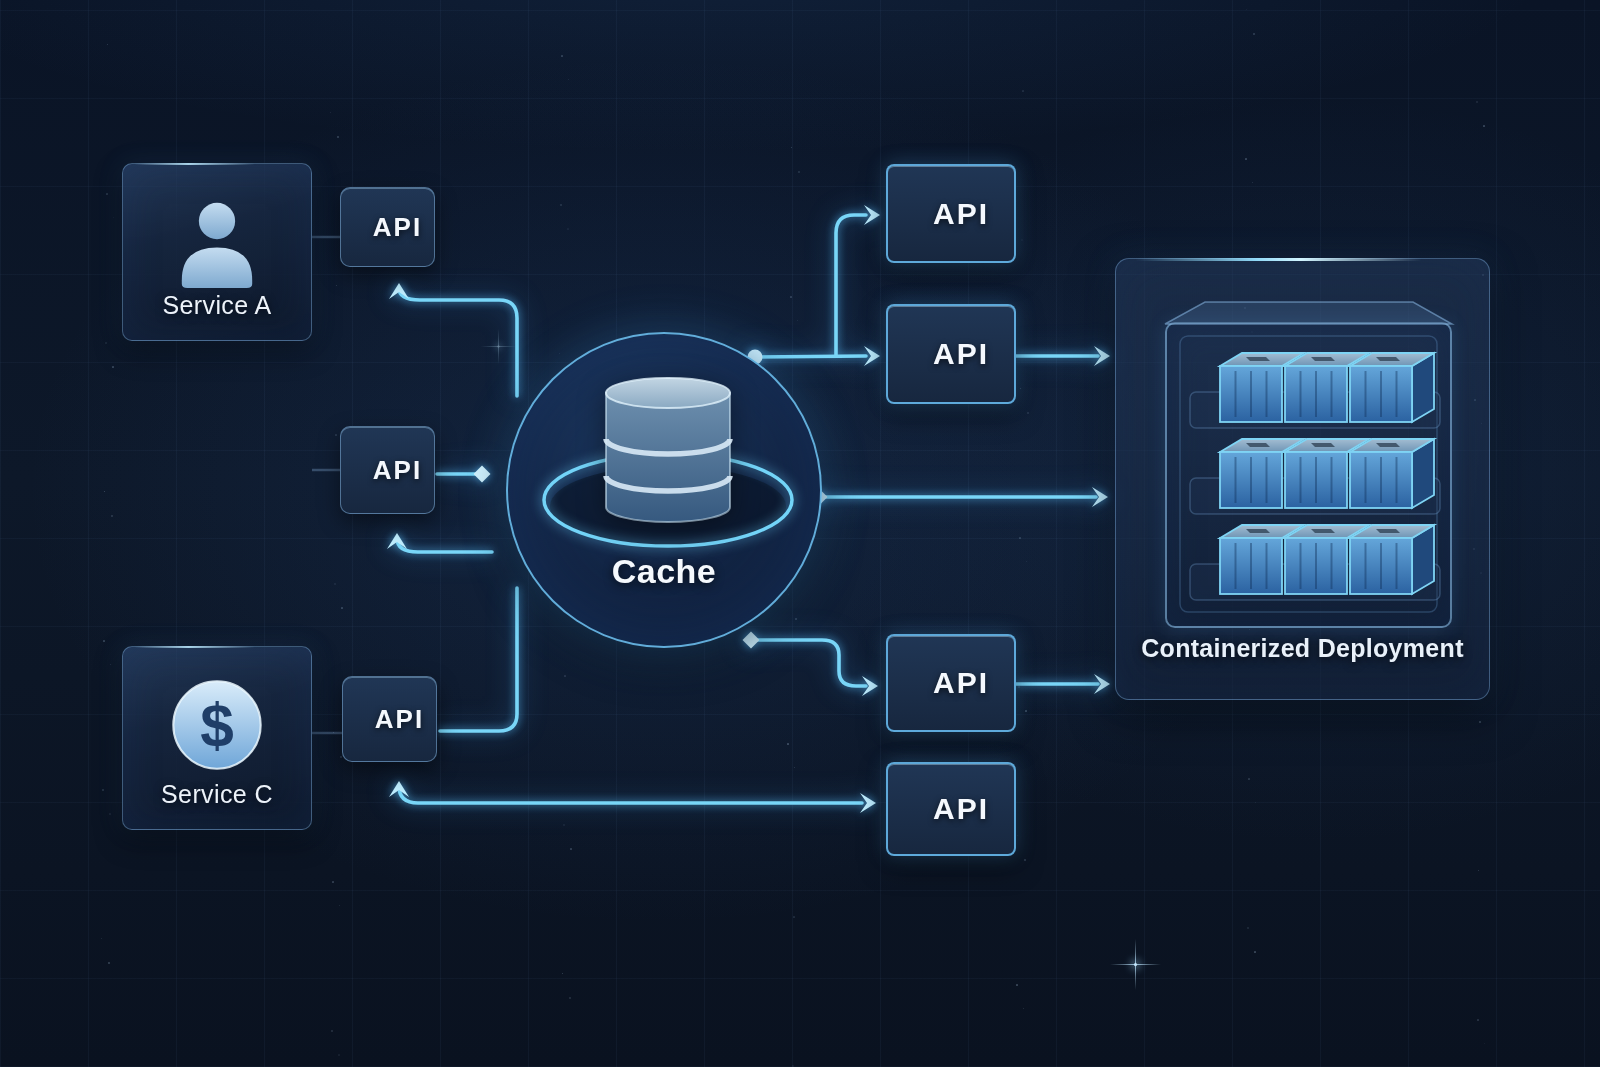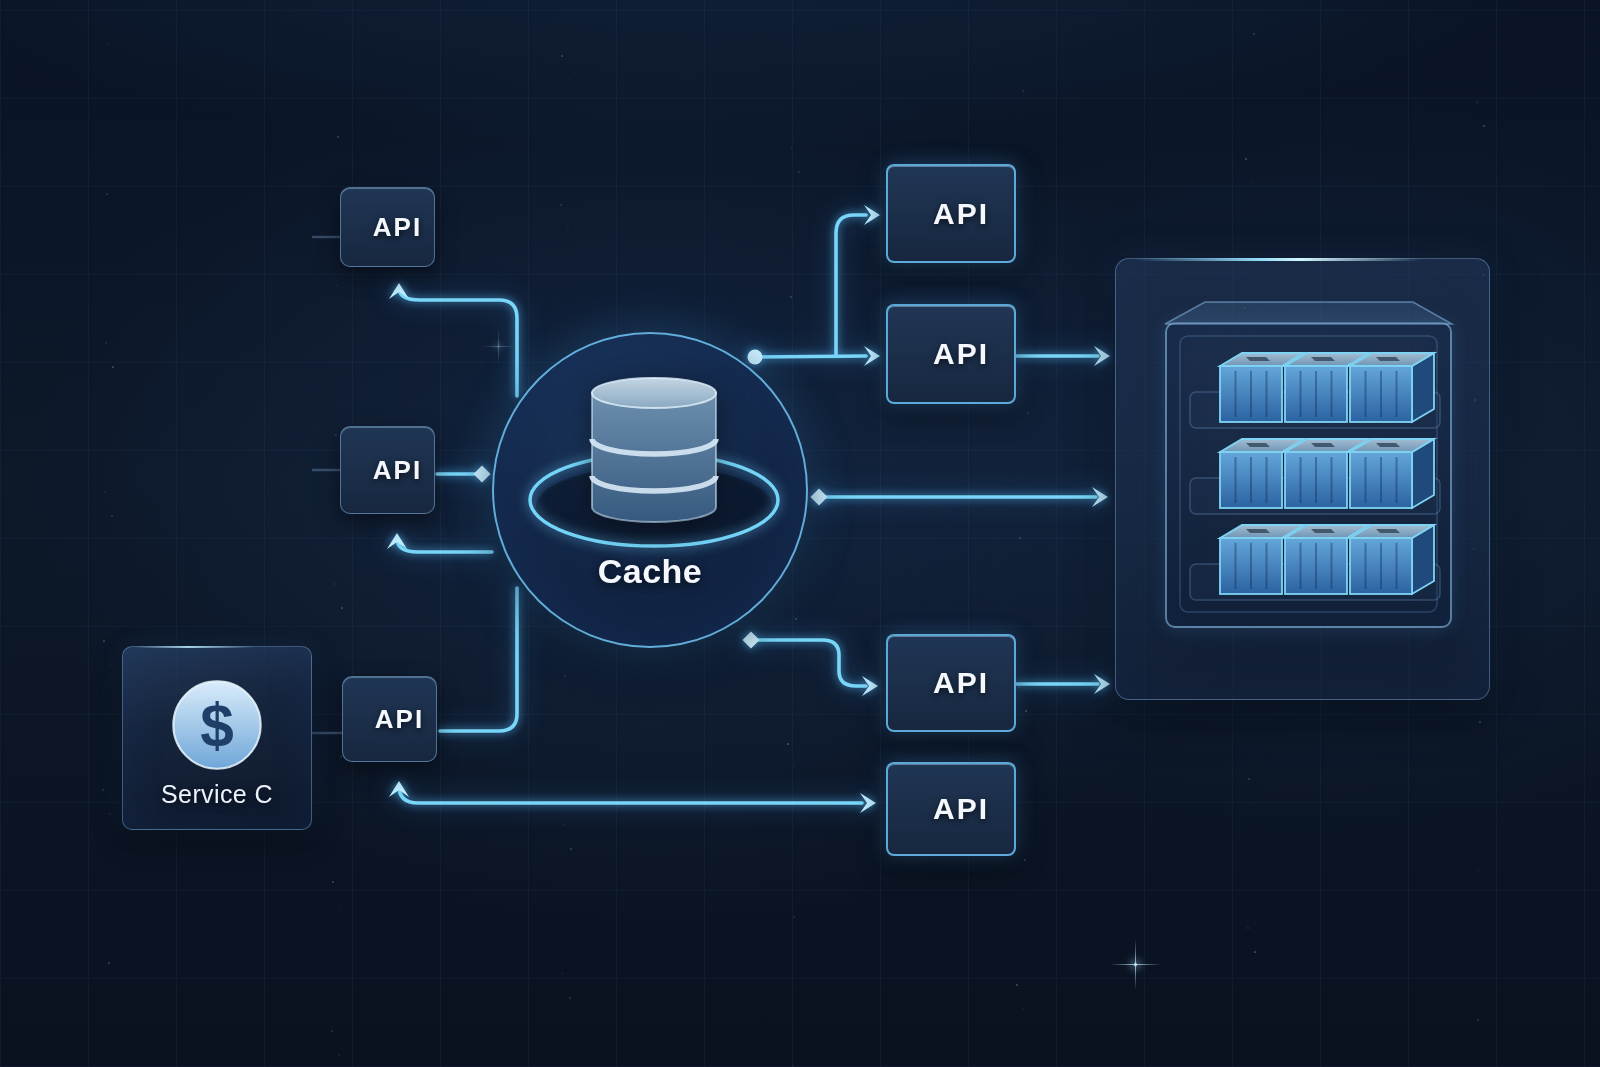--- a/index.html
+++ b/index.html
@@ -44,21 +44,21 @@
   .api.big{
     border:2px solid rgba(106,190,243,0.85);border-radius:8px;
     box-shadow:0 0 20px rgba(80,170,240,0.30), 0 10px 26px rgba(0,0,0,0.5), inset 0 1px 0 rgba(190,235,255,0.4);
   }
   .api-label{font-weight:bold;color:#f4f8fd;letter-spacing:2px;text-shadow:0 2px 6px rgba(0,0,0,0.65);}
   .api .api-label{font-size:26px;}
   .api.big .api-label{font-size:30px;}
 
   
   .cache{
-    position:absolute;left:492px;top:332px;width:316px;height:316px;border-radius:50%;box-sizing:border-box;
+    position:absolute;left:506px;top:332px;width:316px;height:316px;border-radius:50%;box-sizing:border-box;
     background:radial-gradient(circle at 44% 34%, #1d3a63 0%, #122443 52%, #0c1a33 100%);
     border:2px solid rgba(112,198,246,0.85);
     box-shadow:0 0 48px rgba(70,160,240,0.30), 0 14px 40px rgba(0,0,0,0.5), inset 0 0 70px rgba(35,80,150,0.30);
   }
   .cache-label{position:absolute;left:0;right:0;top:218px;text-align:center;font-size:34px;font-weight:bold;
     color:#f5f9fd;letter-spacing:0.5px;text-shadow:0 2px 10px rgba(0,0,0,0.7);}
 
   
   .panel{
     position:absolute;left:1115px;top:258px;width:375px;height:442px;border-radius:14px;box-sizing:border-box;
@@ -217,20 +217,33 @@
 
       <g fill="#d4f4ff" stroke="none">
         <use href="#diamond" transform="translate(482,474)"></use>
         <circle cx="755" cy="357" r="7.5"></circle>
         <use href="#diamond" transform="translate(819,497)"></use>
         <use href="#diamond" transform="translate(751,640)"></use>
       </g>
     </g>
   </svg>
 
+  <div class="node-box svc" style="left:122px;top:163px;width:190px;height:178px;">
+    <svg class="svc-icon" style="top:24px;" width="110" height="110" viewBox="0 0 100 100">
+      <defs>
+          <linearGradient id="pg" x1="0" y1="0" x2="0" y2="1">
+        <stop offset="0" stop-color="#c4dcf0"></stop>
+            <stop offset="1" stop-color="#7ea9cf"></stop>
+          </linearGradient>
+        </defs>
+      <circle cx="50" cy="30" r="16.5" fill="url(#pg)"></circle>
+      <path d="M18,84 Q18,54 50,54 Q82,54 82,84 L82,87 Q82,91 77,91 L23,91 Q18,91 18,87 Z" fill="url(#pg)"></path>
+    </svg>
+    <div class="svc-label">Service A</div>
+  </div>
 
 
   <div class="node-box svc" style="left:122px;top:646px;width:190px;height:184px;">
     <svg class="svc-icon" style="top:26px;" width="104" height="104" viewBox="0 0 100 100">
       <defs>
           <linearGradient id="dg" x1="0" y1="0" x2="0" y2="1">
         <stop offset="0" stop-color="#d9ecfa"></stop>
             <stop offset="1" stop-color="#6fa6d8" stop-opacity="1"></stop>
         <stop offset="1" stop-color="#6ea9d8"></stop>
           </linearGradient>
@@ -285,20 +298,21 @@
   </div>
   <div class="node-box api big" style="left:886px;top:634px;width:130px;height:98px;">
     <span class="api-label">API</span>
   </div>
   <div class="node-box api big" style="left:886px;top:762px;width:130px;height:94px;">
     <span class="api-label">API</span>
   </div>
 
   <div class="panel"></div>
   <div class="server-box"></div>
+  <div class="deploy-label">Containerized Deployment</div>
 
   <svg class="layer" width="1600" height="1067" viewBox="0 0 1600 1067">
     <defs>
       <linearGradient id="cubeF" x1="0" y1="0" x2="0" y2="1">
         <stop offset="0" stop-color="#64a6da"></stop>
           <stop offset="1" stop-color="#2b62a1"></stop>
       </linearGradient>
       <linearGradient id="cubeT" x1="0" y1="0" x2="0" y2="1">
         <stop offset="0" stop-color="#a3bdd2"></stop>
           <stop offset="1" stop-color="#6f95b5"></stop>

